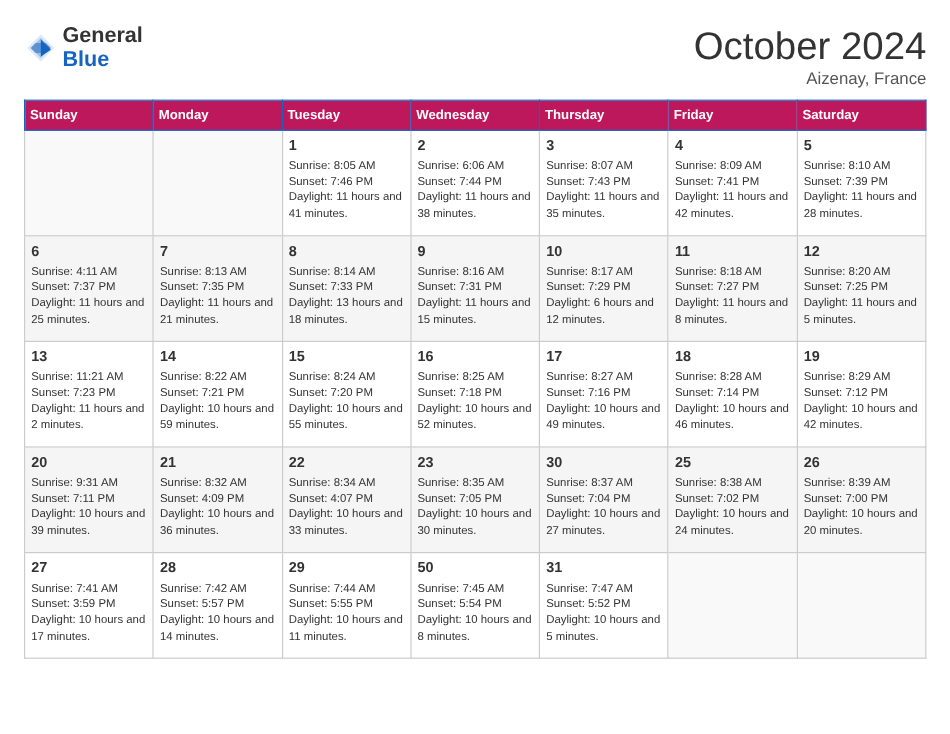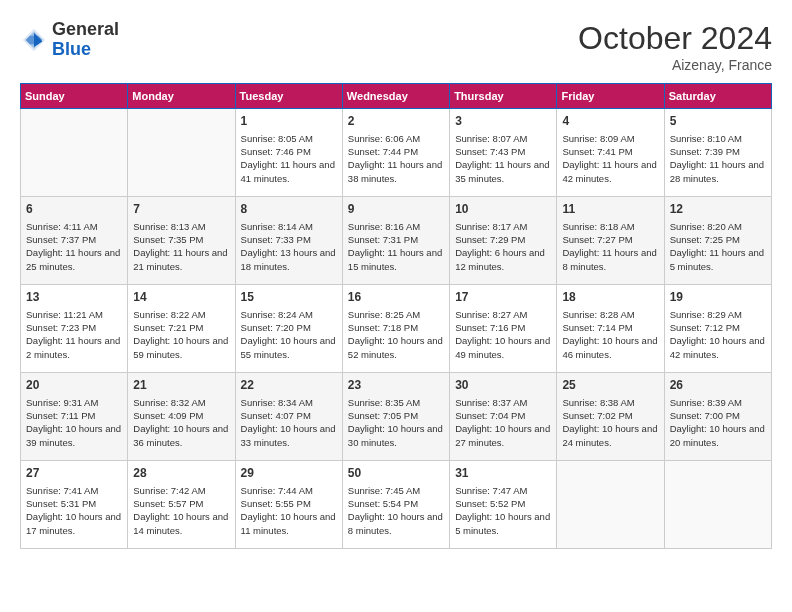--- a/index.html
+++ b/index.html
@@ -154,21 +154,21 @@
         <tr class="row-alt">
           <td><span class="day-number">20</span><span>Sunrise: 9:31 AM</span><br><span>Sunset: 7:11 PM</span><br><span>Daylight: 10 hours and 39 minutes.</span></td>
           <td><span class="day-number">21</span><span>Sunrise: 8:32 AM</span><br><span>Sunset: 4:09 PM</span><br><span>Daylight: 10 hours and 36 minutes.</span></td>
           <td><span class="day-number">22</span><span>Sunrise: 8:34 AM</span><br><span>Sunset: 4:07 PM</span><br><span>Daylight: 10 hours and 33 minutes.</span></td>
           <td><span class="day-number">23</span><span>Sunrise: 8:35 AM</span><br><span>Sunset: 7:05 PM</span><br><span>Daylight: 10 hours and 30 minutes.</span></td>
           <td><span class="day-number">30</span><span>Sunrise: 8:37 AM</span><br><span>Sunset: 7:04 PM</span><br><span>Daylight: 10 hours and 27 minutes.</span></td>
           <td><span class="day-number">25</span><span>Sunrise: 8:38 AM</span><br><span>Sunset: 7:02 PM</span><br><span>Daylight: 10 hours and 24 minutes.</span></td>
           <td><span class="day-number">26</span><span>Sunrise: 8:39 AM</span><br><span>Sunset: 7:00 PM</span><br><span>Daylight: 10 hours and 20 minutes.</span></td>
         </tr>
         <tr>
-          <td><span class="day-number">27</span><span>Sunrise: 7:41 AM</span><br><span>Sunset: 5:31 PM</span><br><span>Daylight: 10 hours and 17 minutes.</span></td>
+          <td><span class="day-number">27</span><span>Sunrise: 7:41 AM</span><br><span>Sunset: 3:59 PM</span><br><span>Daylight: 10 hours and 17 minutes.</span></td>
           <td><span class="day-number">28</span><span>Sunrise: 7:42 AM</span><br><span>Sunset: 5:57 PM</span><br><span>Daylight: 10 hours and 14 minutes.</span></td>
           <td><span class="day-number">29</span><span>Sunrise: 7:44 AM</span><br><span>Sunset: 5:55 PM</span><br><span>Daylight: 10 hours and 11 minutes.</span></td>
           <td><span class="day-number">50</span><span>Sunrise: 7:45 AM</span><br><span>Sunset: 5:54 PM</span><br><span>Daylight: 10 hours and 8 minutes.</span></td>
           <td><span class="day-number">31</span><span>Sunrise: 7:47 AM</span><br><span>Sunset: 5:52 PM</span><br><span>Daylight: 10 hours and 5 minutes.</span></td>
           <td class="empty"></td>
           <td class="empty"></td>
         </tr>
       </tbody>
   </table>
 </div>

